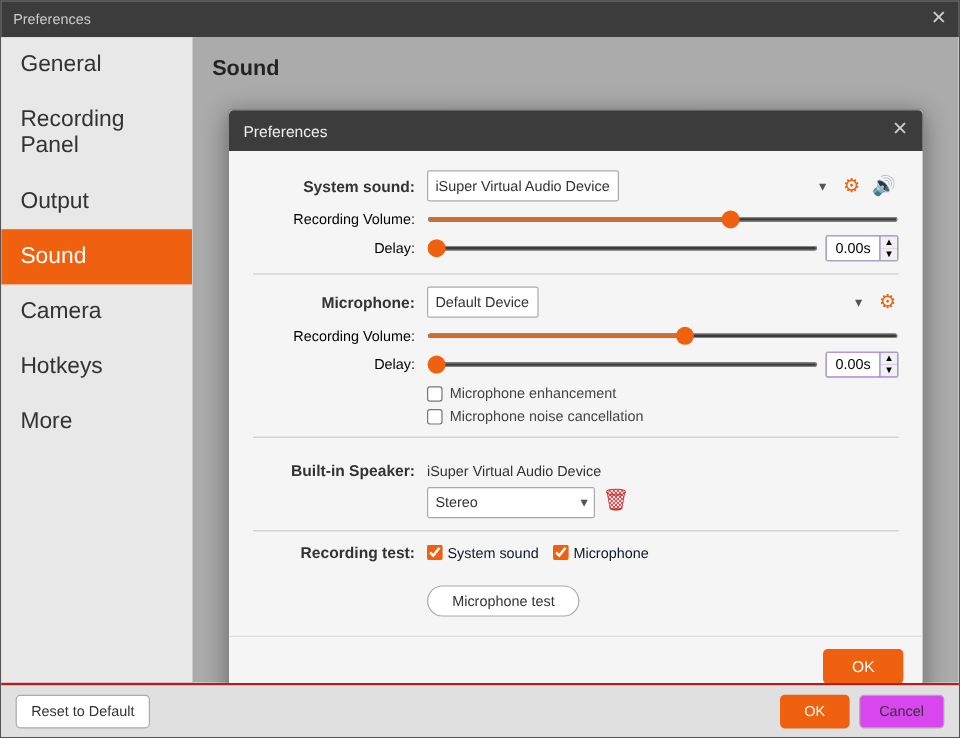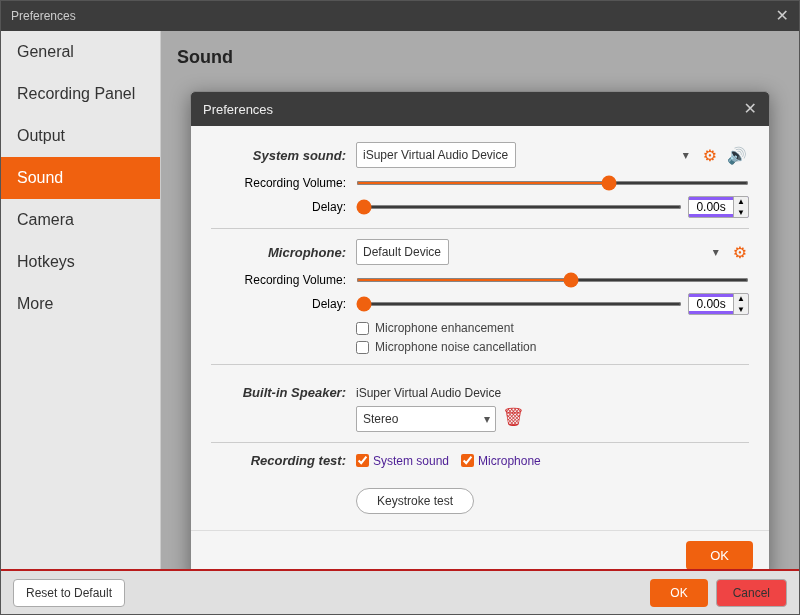--- a/index.html
+++ b/index.html
@@ -53,21 +53,21 @@
       border-right: 1px solid #ccc;
       flex-shrink: 0;
       display: flex;
       flex-direction: column;
     }
 
     .sidebar-item {
       padding: 12px 16px;
       cursor: pointer;
       color: #333;
-      font-size: 16px;
+      font-size: 19px;
     }
     .sidebar-item.active { background: #f0610f; color: #fff; }
 
     
     .right-panel {
       flex: 1;
       padding: 16px;
       background: #f5f5f5;
       overflow-y: auto;
       position: relative;
@@ -108,21 +108,21 @@
       background: #f0610f;
       border: none;
       border-radius: 4px;
       padding: 6px 20px;
       cursor: pointer;
       color: #fff;
       font-size: 12px;
     }
 
     .btn-cancel-main {
-      background: #ef4444;
+      background: #d946ef;
       border: 1px solid #aaa;
       border-radius: 4px;
       padding: 6px 16px;
       cursor: pointer;
       color: #333;
       font-size: 12px;
     }
 
     
     .modal-overlay {
@@ -182,21 +182,20 @@
     }
 
     .form-label {
       width: 145px;
       text-align: right;
       padding-right: 10px;
       color: #333;
       font-weight: bold;
       font-size: 13px;
       flex-shrink: 0;
-      font-style: italic;
     }
 
     .form-control-area {
       display: flex;
       align-items: center;
       flex: 1;
       gap: 6px;
     }
 
     
@@ -264,21 +263,20 @@
 
     input[type="range"] {
       flex: 1;
       height: 4px;
       accent-color: #f0610f;
       cursor: pointer;
     }
 
     .delay-input-wrapper {
       display: flex;
-      align-items: center;
       border: 1px solid #aaa;
       border-radius: 2px;
       background: #8b5cf6;
       height: 22px;
       overflow: hidden;
     }
 
     .delay-input {
       width: 44px;
       border: none;
@@ -398,21 +396,21 @@
       gap: 4px;
     }
 
     .check-item input[type="checkbox"] {
       accent-color: #f0610f;
       cursor: pointer;
     }
 
     .check-item label {
       font-size: 12px;
-      color: #4c1d95;
+      color: #0f172a;
       cursor: pointer;
     }
 
     .recording-test-btn-row {
       padding-left: 145px;
     }
 
     .btn-recording-test {
       background: #fff;
       border: 1px solid #aaa;
@@ -587,21 +585,21 @@
                     <input type="checkbox" id="rt-system" checked="" style="accent-color: rgb(240, 97, 15);">
                     <label for="rt-system">System sound</label>
                   </div>
                   <div class="check-item">
                     <input type="checkbox" id="rt-mic" checked="" style="accent-color: rgb(240, 97, 15);">
                     <label for="rt-mic">Microphone</label>
                   </div>
                 </div>
               </div>
               <div class="recording-test-btn-row">
-                <button class="btn-recording-test">Keystroke test</button>
+                <button class="btn-recording-test">Microphone test</button>
               </div>
             </div>
 
           </div>
 
           <div class="modal-footer">
             <button class="btn-ok-modal">OK</button>
           </div>
 
         </div>

